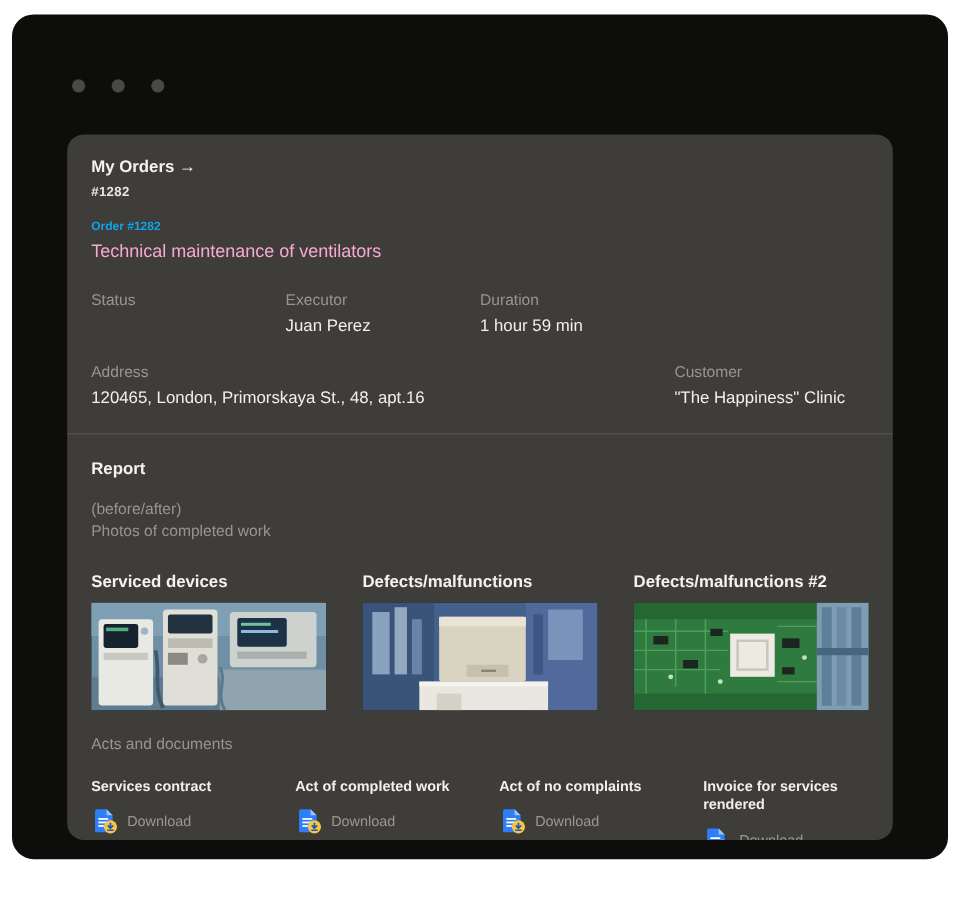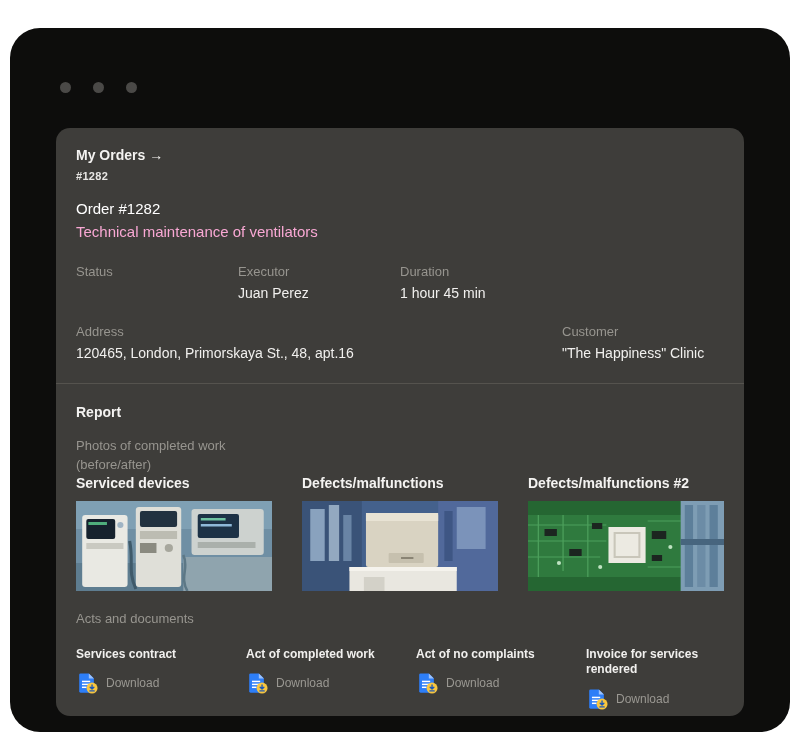--- a/index.html
+++ b/index.html
@@ -5,24 +5,24 @@
   * { box-sizing: border-box; margin: 0; padding: 0; }
   html, body { width: 800px; height: 751px; }
   body {
     background: #ffffff;
     font-family: "Liberation Sans", sans-serif;
     position: relative;
     overflow: hidden;
   }
   .window {
     position: absolute;
-    left: 10px; top: 28px;
+    left: 10px; top: 12px;
     width: 780px; height: 704px;
     background: #0d0d0c;
-    border-radius: 30px;
+    border-radius: 18px;
   }
   .window-controls {
     position: absolute;
     left: 50px; top: 54px;
     display: flex; gap: 22px;
   }
   .dot {
     width: 11px; height: 11px; border-radius: 50%;
     background: #4a4947;
   }
@@ -39,21 +39,21 @@
   .breadcrumb { margin-bottom: 18px; }
   .breadcrumb-link {
     color: #f4f3f1; font-size: 14px; font-weight: 700;
     cursor: pointer; display: inline-block;
   }
   .breadcrumb-sub {
     color: #e8e7e4; font-size: 11px; font-weight: 700;
     margin-top: 6px; letter-spacing: 0.3px;
   }
   
-  .order-title { color: #ffffff; font-size: 15px; font-weight: 400; }
+  .order-title { color: #0ea5e9; font-size: 10px; font-weight: 700; }
   .order-subtitle { color: #f9a8d4; font-size: 15px; margin-top: 6px; }
   
   .fields-grid {
     display: grid;
     grid-template-columns: repeat(4, 1fr);
     margin-top: 24px;
   }
   .fields-grid.row2 { margin-top: 23px; }
   .field-label { color: #97958f; font-size: 13px; }
   .field-value { color: #f1f0ee; font-size: 14px; margin-top: 6px; }
@@ -62,20 +62,21 @@
     height: 1px; background: #55534e;
     margin: 22px -20px 0;
   }
   
   .report-title { color: #f4f3f1; font-size: 14px; font-weight: 700; margin-top: 20px; }
   .photos-caption { color: #97958f; font-size: 13px; margin-top: 17px; line-height: 1.45; }
   .photos-grid {
     display: grid;
     grid-template-columns: repeat(3, 1fr);
     column-gap: 30px;
+    margin-top: 23px;
   }
   .photo-label { color: #f4f3f1; font-size: 14px; font-weight: 700; margin-bottom: 10px; }
   .photo-frame {
     width: 100%; height: 90px;
     overflow: hidden; cursor: pointer;
     background: #2a2a28;
   }
   .photo-frame svg { width: 100%; height: 100%; display: block; }
   
   .acts-caption { color: #97958f; font-size: 13px; margin-top: 20px; }
@@ -119,42 +120,42 @@
     <div class="fields-grid">
       <div>
         <div class="field-label">Status</div>
       </div>
       <div>
         <div class="field-label">Executor</div>
         <div class="field-value">Juan Perez</div>
       </div>
       <div>
         <div class="field-label">Duration</div>
-        <div class="field-value">1 hour 45 min</div>
+        <div class="field-value">1 hour 59 min</div>
       </div>
     </div>
 
     <div class="fields-grid row2">
       <div class="span3">
         <div class="field-label">Address</div>
         <div class="field-value">120465, London, Primorskaya St., 48, apt.16</div>
       </div>
       <div>
         <div class="field-label">Customer</div>
         <div class="field-value">"The Happiness" Clinic</div>
       </div>
     </div>
 
     <div class="divider"></div>
 
     <div class="report-title">Report</div>
 
     <div class="photos-caption">
+      <div>(before/after)</div>
       <div>Photos of completed work</div>
-      <div>(before/after)</div>
     </div>
 
     <div class="photos-grid">
 
       <div>
         <div class="photo-label">Serviced devices</div>
         <div class="photo-frame">
           <svg viewBox="0 0 190 90" preserveAspectRatio="none">
             <rect width="190" height="90" fill="#6f8fa4"></rect>
             <rect x="0" y="0" width="190" height="28" fill="#7fa0b4"></rect>

